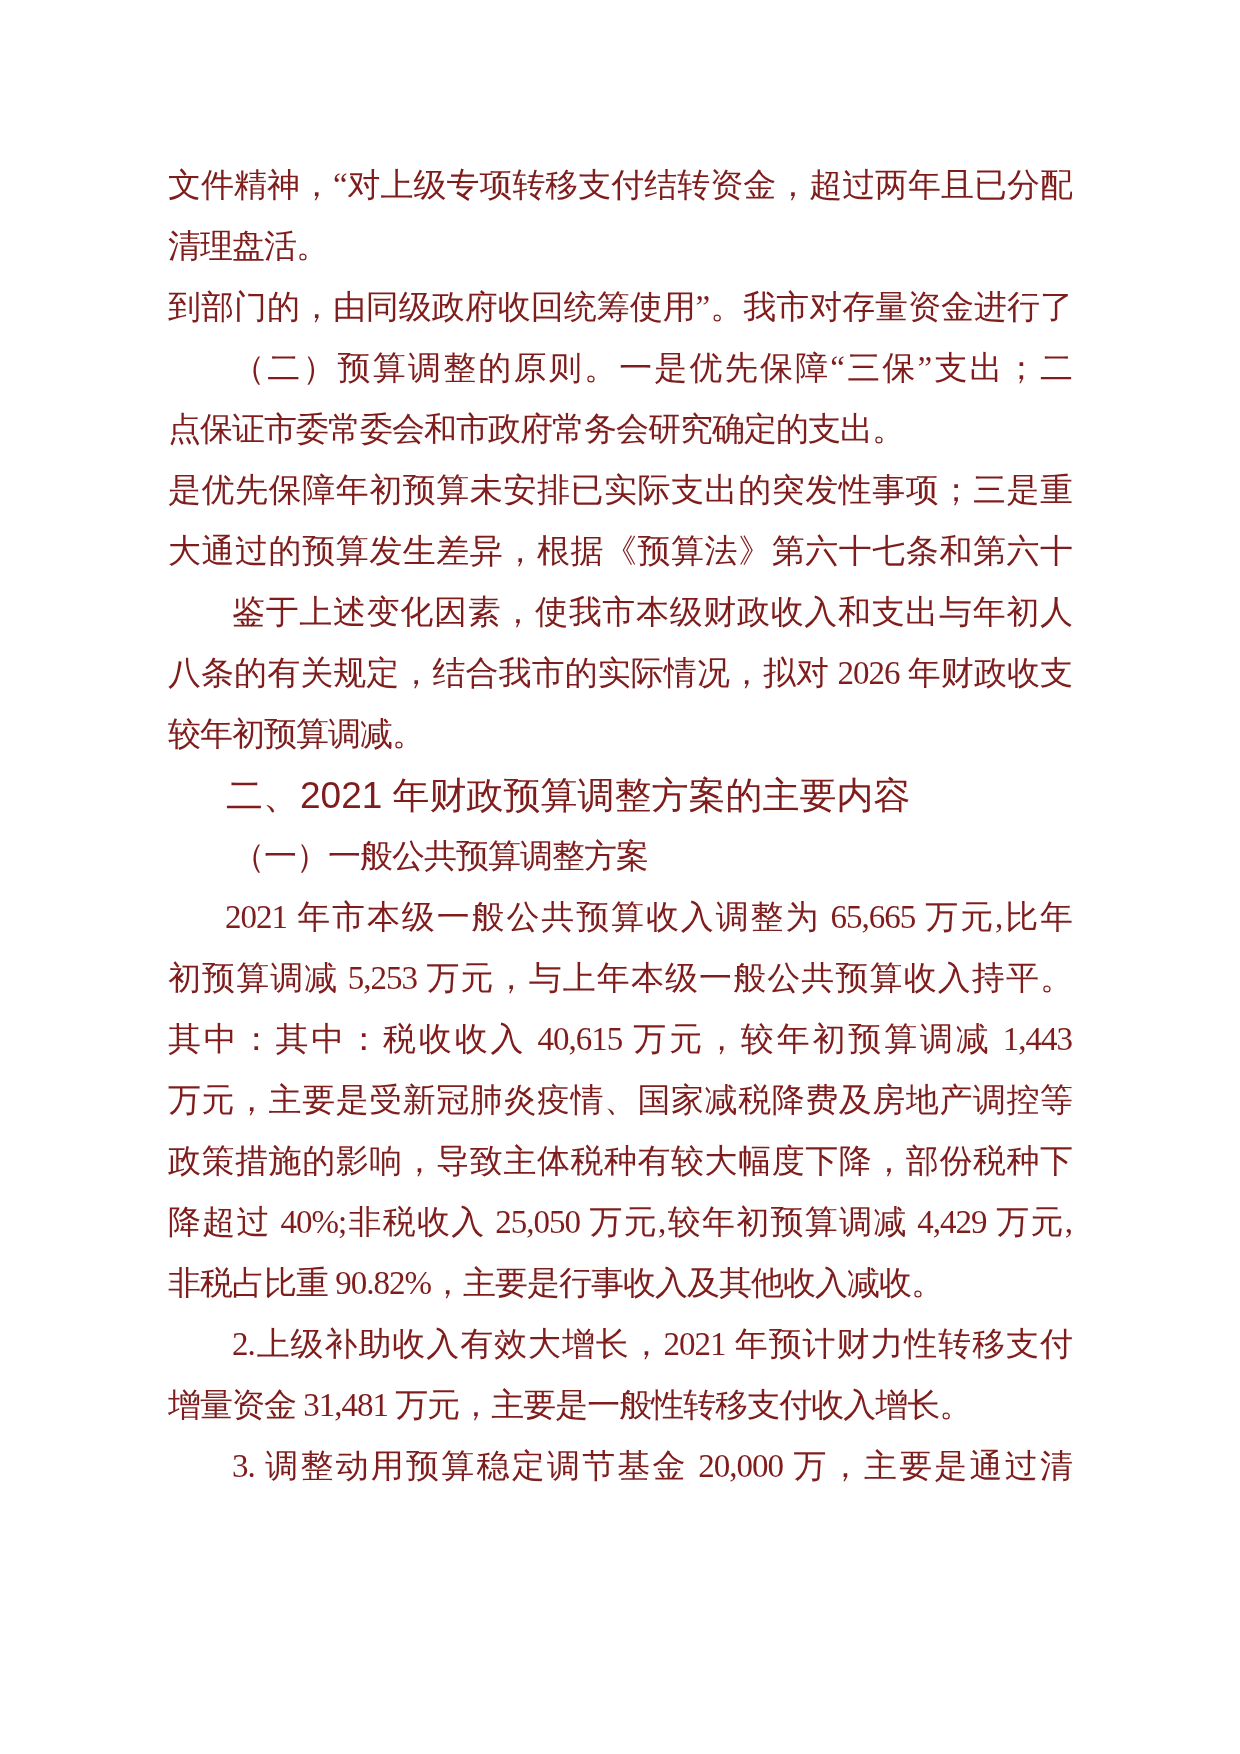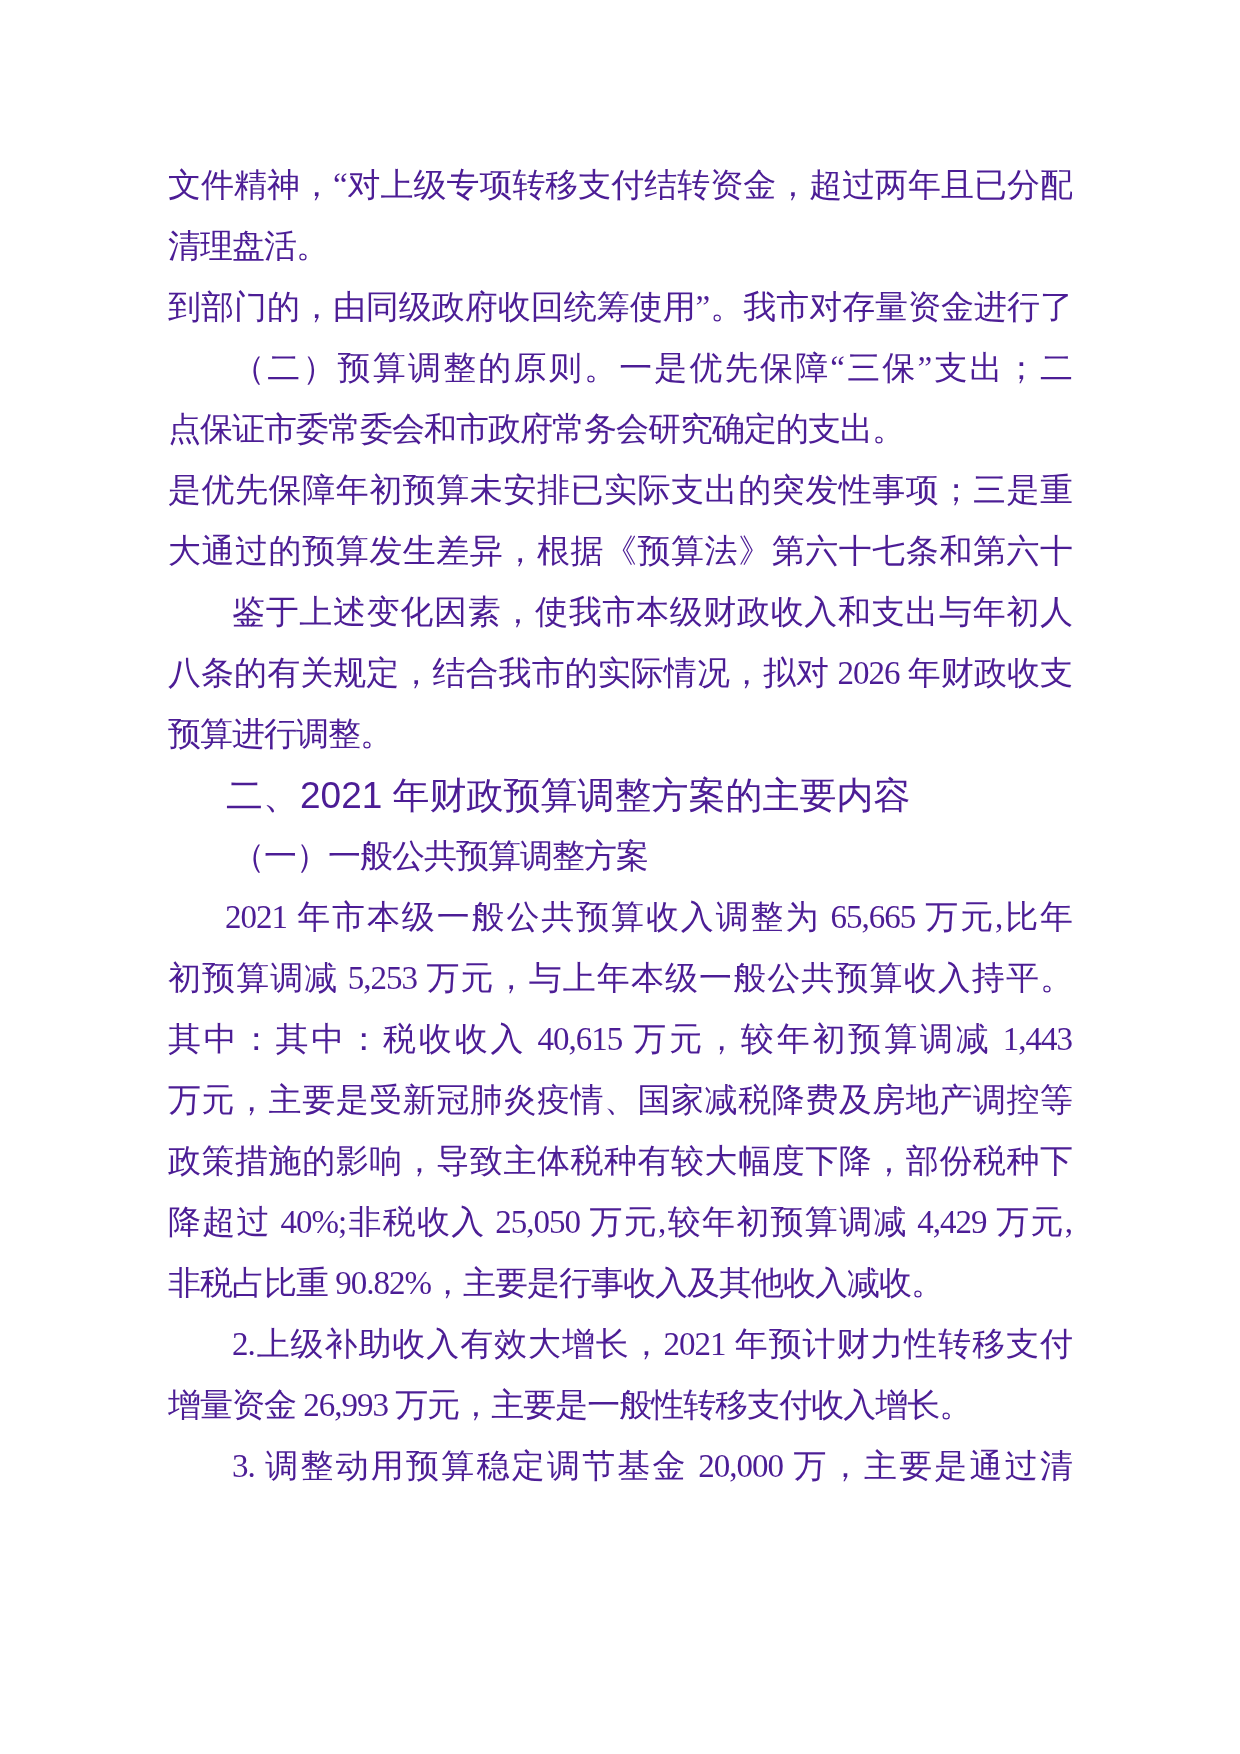--- a/index.html
+++ b/index.html
@@ -3,21 +3,21 @@
 <meta charset="utf-8">
 <style>
   html, body { margin: 0; padding: 0; background: #ffffff; }
   .page {
     position: relative;
     width: 1240px;
     height: 1754px;
     background: #ffffff;
     overflow: hidden;
     font-family: "Liberation Serif", "DejaVu Serif", serif;
-    color: #4c1d95;
+    color: #7f1d1d;
   }
   .textblock {
     position: absolute;
     left: 168px;
     top: 155px;
     width: 904px;
   }
   .line {
     height: 61px;
     line-height: 61px;
@@ -49,27 +49,27 @@
   <div class="textblock">
     <div class="line justify">文件精神，“对上级专项转移支付结转资金，超过两年且已分配</div>
     <div class="line">清理盘活。</div>
     <div class="line justify">到部门的，由同级政府收回统筹使用”。我市对存量资金进行了</div>
     <div class="line justify indent">（二）预算调整的原则。一是优先保障“三保”支出；二</div>
     <div class="line">点保证市委常委会和市政府常务会研究确定的支出。</div>
     <div class="line justify">是优先保障年初预算未安排已实际支出的突发性事项；三是重</div>
     <div class="line justify">大通过的预算发生差异，根据《预算法》第六十七条和第六十</div>
     <div class="line justify indent">鉴于上述变化因素，使我市本级财政收入和支出与年初人</div>
     <div class="line justify">八条的有关规定，结合我市的实际情况，拟对 2026 年财政收支</div>
-    <div class="line">预算进行调整。</div>
+    <div class="line">较年初预算调减。</div>
     <div class="line heading">二、2021 年财政预算调整方案的主要内容</div>
     <div class="line indent">（一）一般公共预算调整方案</div>
     <div class="line justify indent-sm">2021 年市本级一般公共预算收入调整为 65,665 万元,比年</div>
     <div class="line justify">初预算调减 5,253 万元，与上年本级一般公共预算收入持平。</div>
     <div class="line justify">其中：其中：税收收入 40,615 万元，较年初预算调减 1,443</div>
     <div class="line justify">万元，主要是受新冠肺炎疫情、国家减税降费及房地产调控等</div>
     <div class="line justify">政策措施的影响，导致主体税种有较大幅度下降，部份税种下</div>
     <div class="line justify">降超过 40%;非税收入 25,050 万元,较年初预算调减 4,429 万元,</div>
     <div class="line">非税占比重 90.82%，主要是行事收入及其他收入减收。</div>
     <div class="line justify indent">2.上级补助收入有效大增长，2021 年预计财力性转移支付</div>
-    <div class="line">增量资金 26,993 万元，主要是一般性转移支付收入增长。</div>
+    <div class="line">增量资金 31,481 万元，主要是一般性转移支付收入增长。</div>
     <div class="line justify indent">3. 调整动用预算稳定调节基金 20,000 万，主要是通过清</div>
   </div>
 </div>
 
 </body></html>

